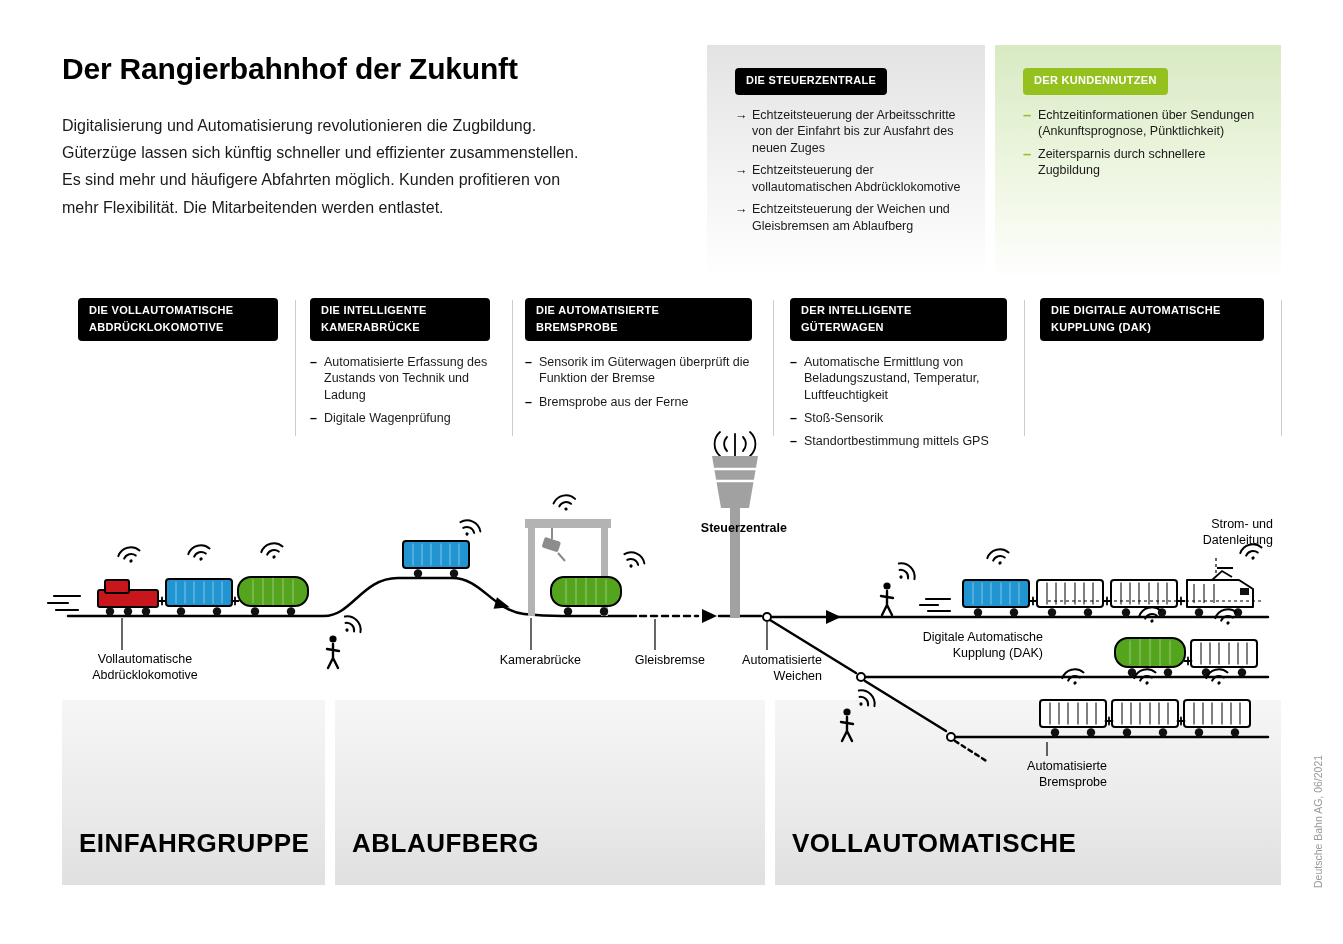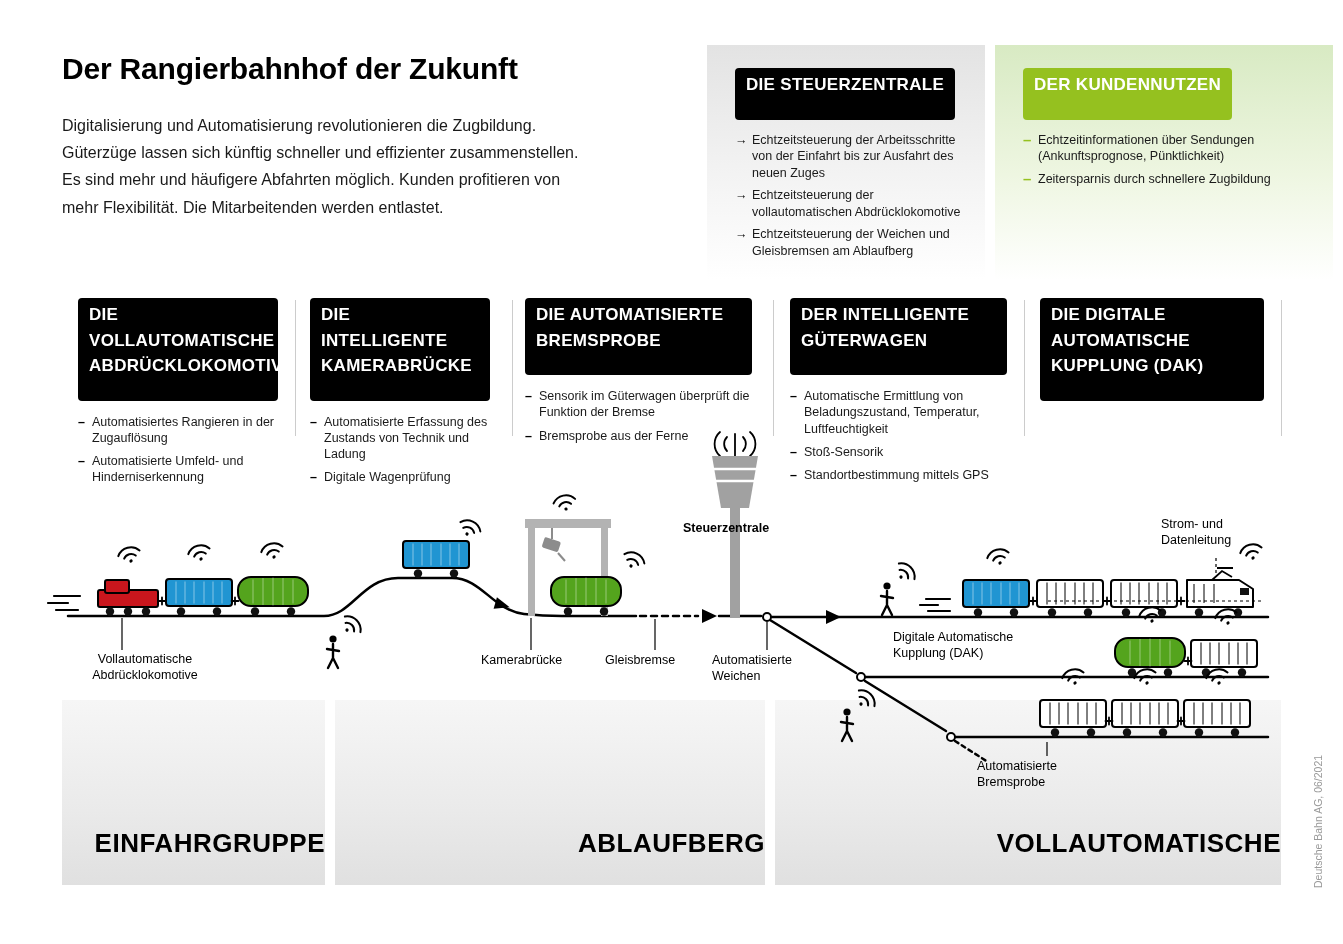--- a/index.html
+++ b/index.html
@@ -7,24 +7,24 @@
   .page{position:relative;width:1343px;height:944px;background:#fff;overflow:hidden;
         font-family:"Liberation Sans","DejaVu Sans",sans-serif;color:#1a1a1a}
 
   .title{position:absolute;left:62px;top:52px;font-size:30px;font-weight:bold;color:#000;
          letter-spacing:-0.2px;z-index:2}
   .intro{position:absolute;left:62px;top:112px;width:585px;font-size:16px;line-height:1.7;
          white-space:pre-line;z-index:2}
 
   .ibox{position:absolute;top:45px;height:235px;z-index:2}
   .ibox-gray{left:707px;width:278px;background:linear-gradient(180deg,#e3e3e3 0%,#f3f3f3 55%,#fff 100%)}
-  .ibox-green{left:995px;width:338px;background:linear-gradient(180deg,#d8eac3 0%,#eef6e1 55%,#fff 100%)}
-
-  .badge{display:inline-block;color:#fff;font-size:17px;font-weight:bold;line-height:1.5;
-         padding:4px 11px 22px;border-radius:4px;letter-spacing:0.3px;white-space:pre-line}
+  .ibox-green{left:995px;width:286px;background:linear-gradient(180deg,#d8eac3 0%,#eef6e1 55%,#fff 100%)}
+
+  .badge{display:inline-block;color:#fff;font-size:11px;font-weight:bold;line-height:1.5;
+         padding:4px 11px 6px;border-radius:4px;letter-spacing:0.3px;white-space:pre-line}
   .badge-black{background:#000}
   .badge-green{background:#95c11f}
   .ibox .badge{margin:23px 0 0 28px}
   .ibox ul{list-style:none;margin:12px 12px 6px 28px}
   .ibox li{display:flex;font-size:12.5px;line-height:1.32;margin-bottom:6px}
   .arrow-list li::before{content:"→";font-weight:bold;flex:0 0 17px;color:#000}
   .dash-list li::before{content:"–";font-weight:bold;flex:0 0 15px;color:#95c11f;font-size:15px;line-height:1.05}
 
   .fcol{position:absolute;top:298px;z-index:2}
   .fcol .badge{width:100%}
@@ -33,30 +33,30 @@
   .fcol li::before{content:"–";font-weight:bold;flex:0 0 14px;color:#000}
   .fc1{left:78px;width:200px}
   .fc2{left:310px;width:180px}
   .fc3{left:525px;width:227px}
   .fc4{left:790px;width:217px}
   .fc5{left:1040px;width:224px}
   .vdiv{position:absolute;top:300px;height:136px;width:1px;background:#ccc;z-index:2}
 
   .zone{position:absolute;top:700px;height:185px;z-index:1;
         background:linear-gradient(180deg,#f6f6f6 0%,#eaeaea 60%,#e0e0e0 100%)}
-  .zone-label{position:absolute;left:17px;right:0;bottom:26px;text-align:right;font-size:26px;
+  .zone-label{position:absolute;left:17px;right:0;bottom:26px;text-align:left;font-size:26px;
               font-weight:bold;letter-spacing:0.5px;color:#000}
   .z1{left:62px;width:263px}
   .z2{left:335px;width:430px}
   .z3{left:775px;width:506px}
 
   .yard{position:absolute;left:0;top:0;z-index:3;pointer-events:none}
 
   .dlabel{position:absolute;z-index:4;font-size:12.5px;line-height:1.25;white-space:pre-line;
-          text-align:left;color:#000}
+          text-align:right;color:#000}
   .dlabel.bold{font-weight:bold}
   .dlabel.left{text-align:center}
   .lbl-steuerzentrale{left:683px;top:521px;width:104px}
   .lbl-abdruecklok{left:70px;top:652px;width:150px}
   .lbl-kamerabruecke{left:481px;top:653px;width:100px}
   .lbl-gleisbremse{left:605px;top:653px;width:100px}
   .lbl-weichen{left:712px;top:653px;width:110px}
   .lbl-dak{left:893px;top:630px;width:150px}
   .lbl-bremsprobe{left:977px;top:759px;width:130px}
   .lbl-strom{left:1161px;top:517px;width:112px}
@@ -88,24 +88,20 @@
     <div class="badge badge-green">DER KUNDENNUTZEN</div>
     <ul class="dash-list">
       <li>Echtzeitinformationen über Sendungen (Ankunftsprognose, Pünktlichkeit)</li>
       <li>Zeitersparnis durch schnellere Zugbildung</li>
     </ul>
   </section>
 
   <section class="fcol fc1">
     <div class="badge badge-black">DIE VOLLAUTOMATISCHE
 ABDRÜCKLOKOMOTIVE</div>
-    <ul>
-      <li>Automatisiertes Rangieren in der Zugauflösung</li>
-      <li>Automatisierte Umfeld- und Hinderniserkennung</li>
-    </ul>
   </section>
   <section class="fcol fc2">
     <div class="badge badge-black">DIE INTELLIGENTE
 KAMERABRÜCKE</div>
     <ul>
       <li>Automatisierte Erfassung des Zustands von Technik und Ladung</li>
       <li>Digitale Wagenprüfung</li>
     </ul>
   </section>
   <section class="fcol fc3">

